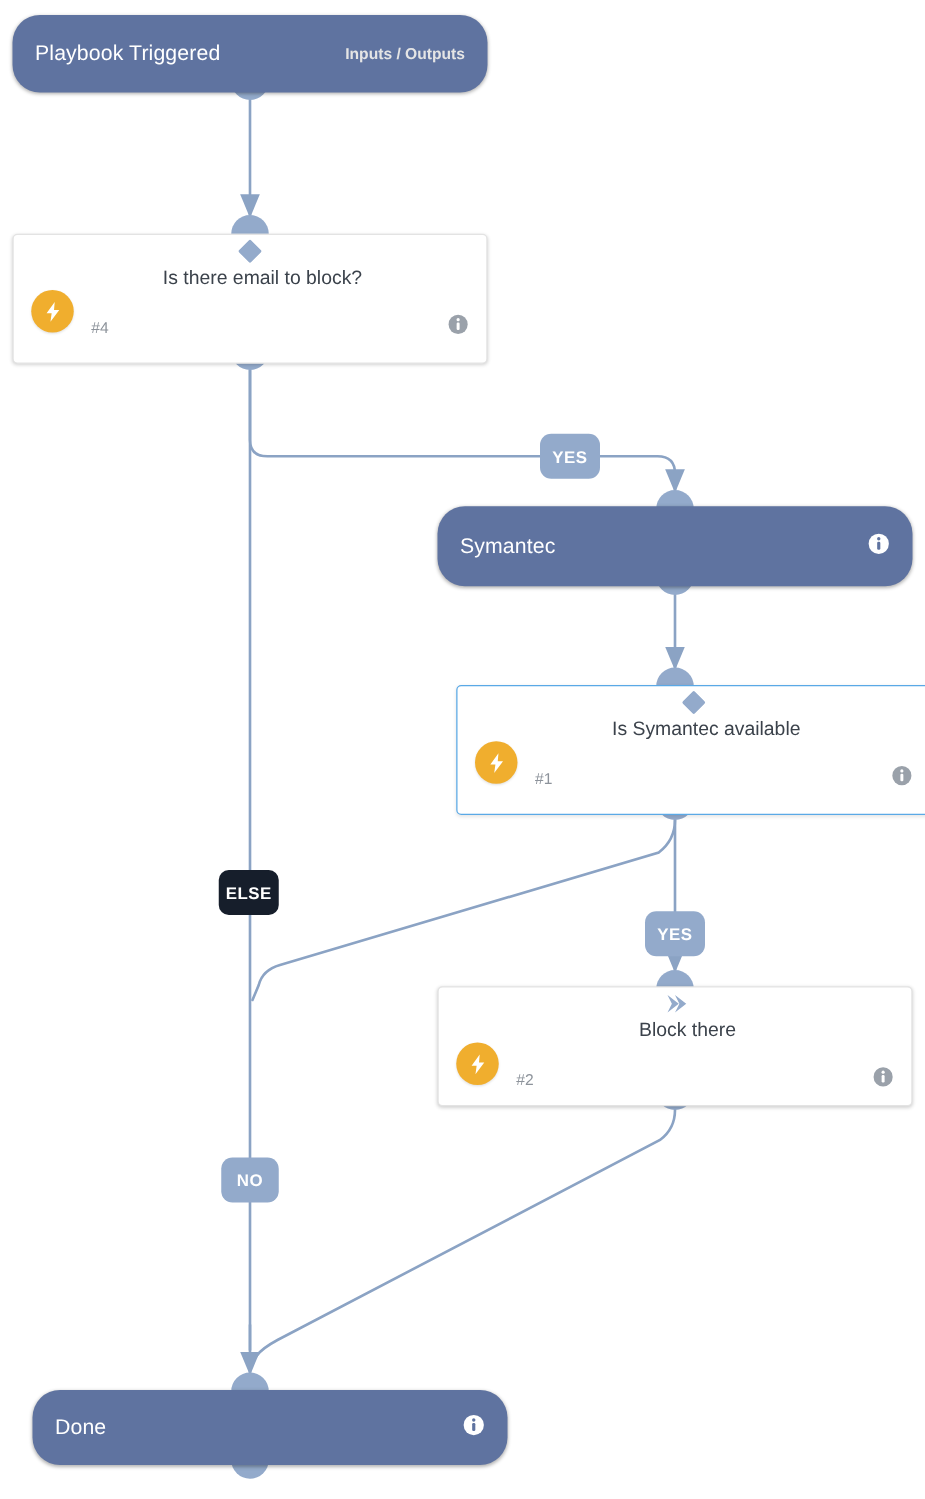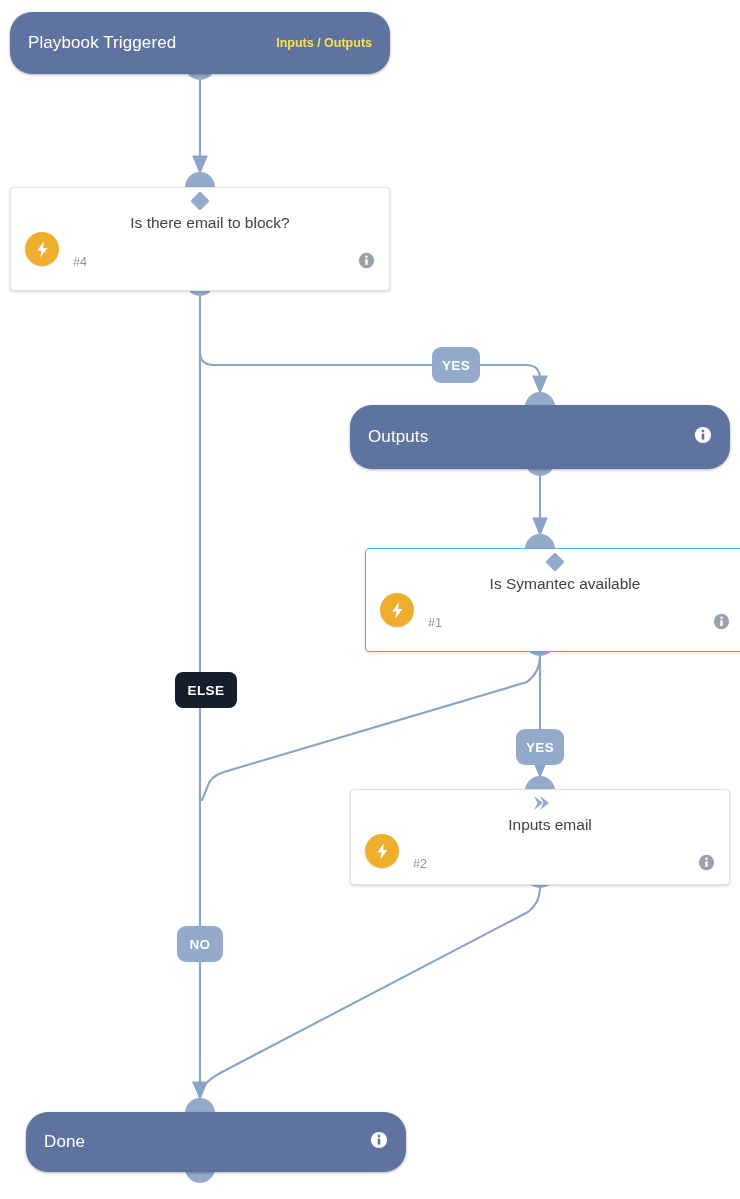--- a/index.html
+++ b/index.html
@@ -45,21 +45,21 @@
   .pill-title {
     font-size: 17px;
     font-weight: 400;
     letter-spacing: .1px;
     white-space: nowrap;
   }
   .pill-sub {
     margin-left: auto;
     font-size: 12.5px;
     font-weight: 700;
-    color: #fde047;
+    color: #e5e5e5;
     white-space: nowrap;
   }
   .pill-info {
     margin-left: auto;
   }
 
   
   .card {
     position: absolute;
     box-sizing: border-box;
@@ -228,21 +228,21 @@
         </svg>
       </span>
     </div>
   </div>
 
   <div class="conn-label" style="left:432px; top:347px; width:48px;">
     <span>YES</span>
   </div>
 
   <div class="pill" style="left:350px; top:405px; width:380px; height:64px;">
-    <span class="pill-title">Outputs</span>
+    <span class="pill-title">Symantec</span>
     <span class="pill-info">
       <svg width="18" height="18" viewBox="0 0 20 20" aria-hidden="true">
         <circle cx="10" cy="10" r="9" fill="#ffffff"></circle>
         <circle cx="10" cy="5.6" r="1.5" fill="#5f73a0"></circle>
         <rect x="8.6" y="8.3" width="2.8" height="7" rx="1.1" fill="#5f73a0"></rect>
       </svg>
     </span>
   </div>
 
   <div class="card selected" style="left:365px; top:548px; width:380px; height:104px;">
@@ -264,37 +264,37 @@
       <span class="card-info">
         <svg width="17" height="17" viewBox="0 0 20 20" aria-hidden="true">
           <circle cx="10" cy="10" r="9" fill="#9aa1aa"></circle>
           <circle cx="10" cy="5.6" r="1.5" fill="#ffffff"></circle>
           <rect x="8.6" y="8.3" width="2.8" height="7" rx="1.1" fill="#ffffff"></rect>
         </svg>
       </span>
     </div>
   </div>
 
-  <div class="conn-label dark" style="left:175px; top:672px; width:62px;">
+  <div class="conn-label dark" style="left:175px; top:696px; width:48px;">
     <span>ELSE</span>
   </div>
 
   <div class="conn-label" style="left:516px; top:729px; width:48px;">
     <span>YES</span>
   </div>
 
   <div class="card" style="left:350px; top:789px; width:380px; height:96px;">
     <div class="card-top">
       <span class="card-icon">
         <svg width="24" height="24" viewBox="0 0 24 24" aria-hidden="true">
           <path d="M6 5 L15 12 L6 19 L9.5 12 z" fill="#93aacb"></path>
           <path d="M12 5 L21 12 L12 19 L15.5 12 z" fill="#93aacb"></path>
         </svg>
       </span>
-      <span class="card-title">Inputs email</span>
+      <span class="card-title">Block there</span>
     </div>
     <div class="card-bottom">
       <span class="bolt">
         <svg width="19" height="19" viewBox="0 0 24 24" aria-hidden="true">
           <path d="M13.6 2 L5.4 13.4 h5.1 L9.3 22 L18.2 10.2 h-5.3 z" fill="#ffffff"></path>
         </svg>
       </span>
       <span class="card-num">#2</span>
       <span class="card-info">
         <svg width="17" height="17" viewBox="0 0 20 20" aria-hidden="true">

